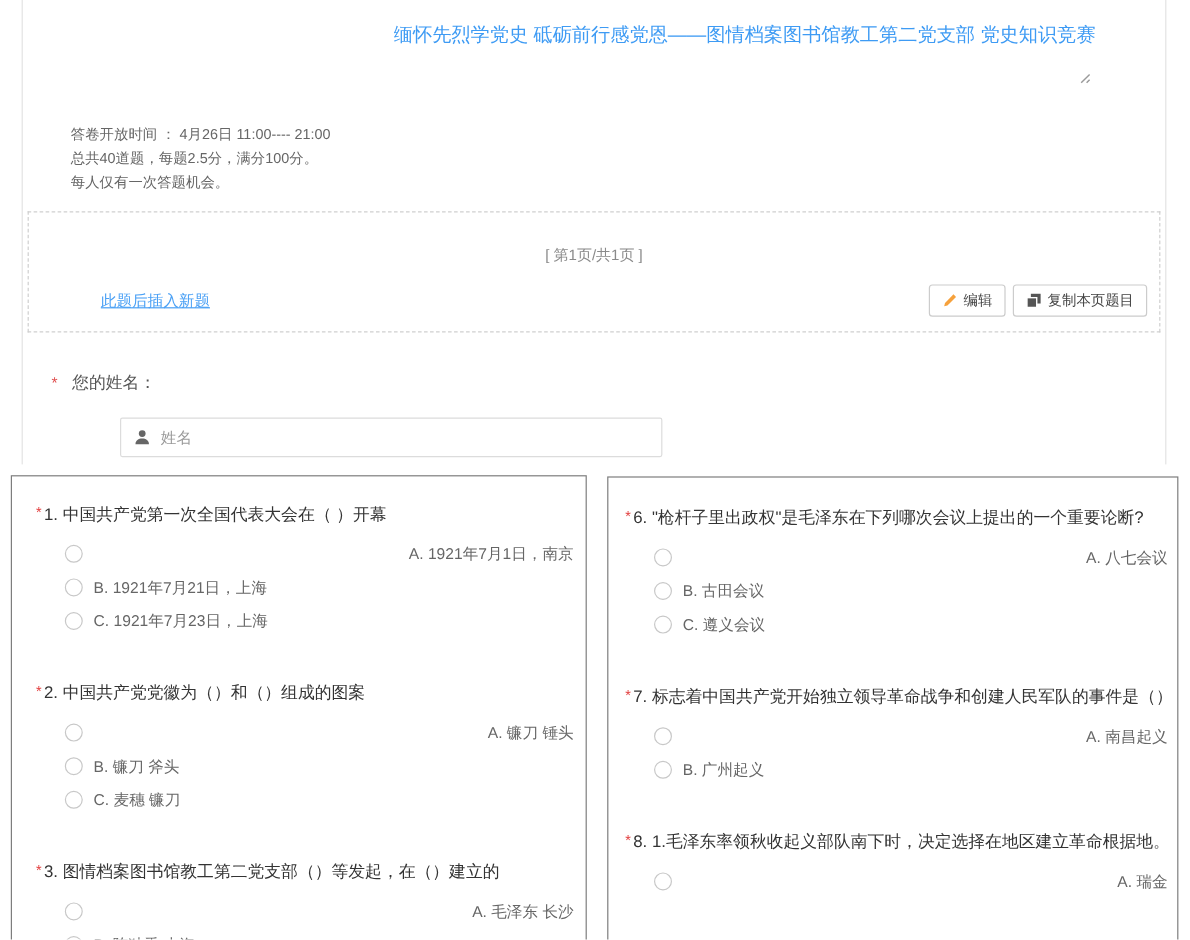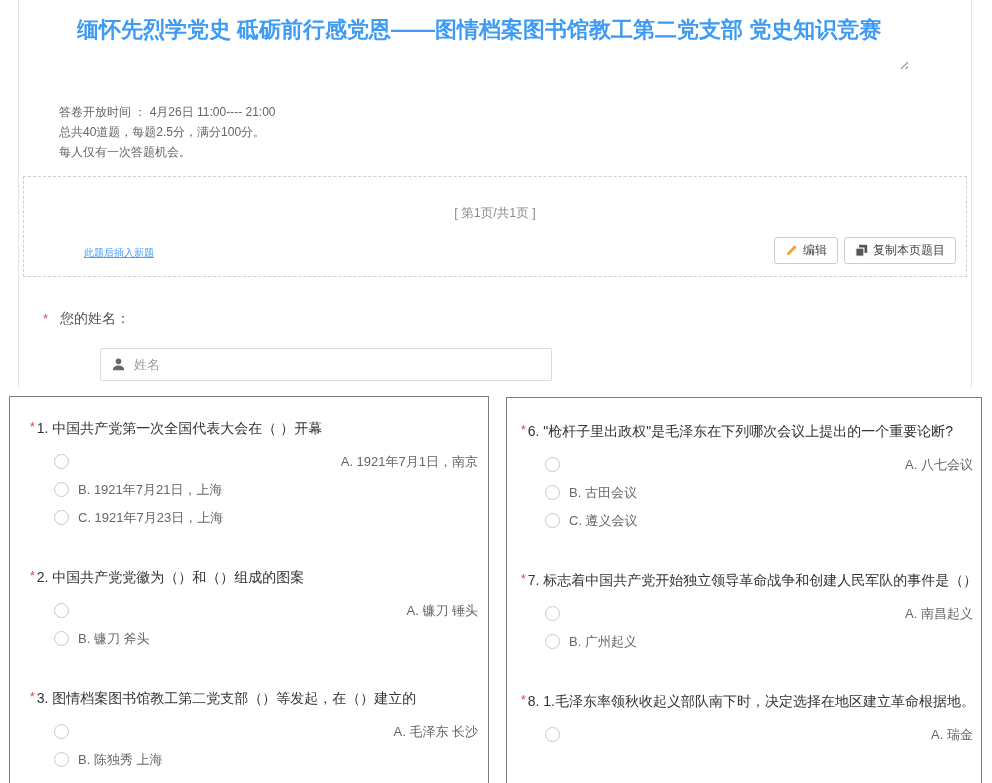--- a/index.html
+++ b/index.html
@@ -12,39 +12,39 @@
   }
 
   
   .top-panel {
     position: absolute; left: 18px; top: 0; width: 954px; height: 387px;
     border-left: 1px solid #e3e3e3; border-right: 1px solid #e3e3e3;
     background: #fff;
   }
   .survey-title {
     position: absolute; top: 14px; left: 58px; right: 58px;
-    text-align: left; font-size: 22px; font-weight: bold;
+    text-align: right; font-size: 16px; font-weight: normal;
     color: #3e9bf4; line-height: 31px; cursor: text;
   }
   .resize-grip { position: absolute; top: 58px; right: 62px; width: 12px; height: 12px; cursor: nwse-resize; }
   .survey-desc {
     position: absolute; top: 102px; left: 40px;
     font-size: 12px; color: #666; line-height: 20px;
   }
   .page-section {
     position: absolute; top: 176px; left: 4px; right: 4px; height: 101px;
     border: 1px dashed #cfcfcf;
   }
   .page-indicator {
     position: absolute; top: 28px; left: 0; right: 0;
     text-align: center; font-size: 12.5px; color: #8a8a8a;
   }
   .insert-link {
     position: absolute; left: 60px; bottom: 16px;
-    font-size: 10px; color: #4aa0f5; text-decoration: underline; cursor: pointer;
+    font-size: 13px; color: #4aa0f5; text-decoration: underline; cursor: pointer;
   }
   .btn-group { position: absolute; right: 10px; bottom: 12px; display: flex; gap: 6px; }
   .btn {
     display: inline-flex; align-items: center; gap: 5px;
     height: 27px; padding: 0 10px; background: #fff;
     border: 1px solid #ccc; border-radius: 3px;
     font-size: 12px; color: #444; cursor: pointer;
     font-family: inherit;
   }
   .name-q { position: absolute; top: 310px; left: 24px; font-size: 14px; color: #555; }
@@ -158,20 +158,24 @@
   <div class="question">
     <div class="q-title"><span class="q-star">*</span><span>2.</span> <span>中国共产党党徽为（）和（）组成的图案</span></div>
     <div class="option">
         <span class="radio"></span>
         <span>A. 镰刀 锤头</span>
       </div>
     <div class="option">
         <span class="radio"></span>
         <span>B. 镰刀 斧头</span>
       </div>
+    <div class="option">
+        <span class="radio"></span>
+        <span>C. 麦穗 镰刀</span>
+      </div>
   </div>
 
   <div class="question">
     <div class="q-title"><span class="q-star">*</span><span>3.</span> <span>图情档案图书馆教工第二党支部（）等发起，在（）建立的</span></div>
     <div class="option">
         <span class="radio"></span>
         <span>A. 毛泽东 长沙</span>
       </div>
     <div class="option">
         <span class="radio"></span>

